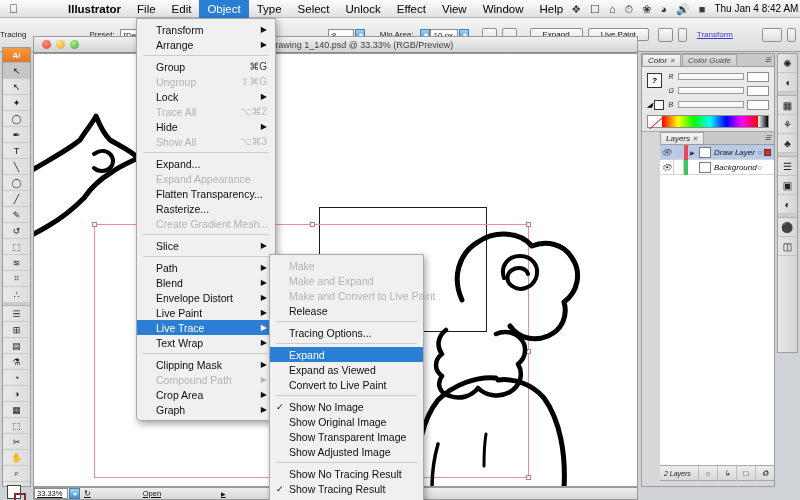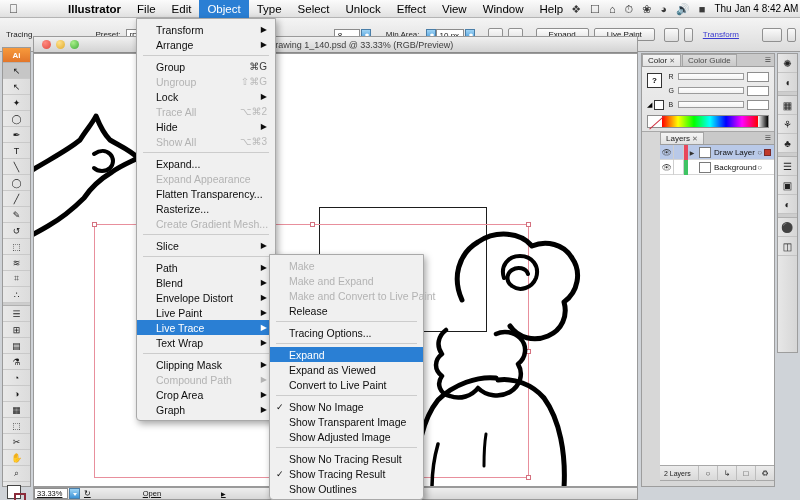--- a/index.html
+++ b/index.html
@@ -29,21 +29,21 @@
   .macbar-right { margin-left:auto; display:flex; align-items:center; padding-right:6px; gap:9px; }
   .mac-status-icon { font-size:11px; color:#3a3a3a; line-height:18px; }
   .mac-clock { font-size:10px; color:#000; white-space:nowrap; }
 
   
   .optbar {
     position:absolute; left:0; top:18px; width:800px; height:34px;
     background: linear-gradient(to bottom,#f4f4f4,#dcdcdc);
     border-bottom:1px solid #9a9a9a;
     display:flex; align-items:center; font-size:8px; color:#1c1c1c;
-    padding-left:6px; gap:5px;
+    gap:5px;
   }
   .opt-label { font-size:8px; color:#1c1c1c; white-space:nowrap; }
   .opt-field {
     background:#fff; border:1px solid #8c8c8c; height:12px; line-height:11px;
     font-size:8px; padding:0 3px; color:#111; white-space:nowrap;
   }
   .spinbox { display:flex; align-items:center; }
   .stepper {
     width:10px;height:12px;background:linear-gradient(to bottom,#9fd4f5,#3d93d6);
     border:1px solid #4a7ea8; margin-left:1px; position:relative;
@@ -119,21 +119,21 @@
   .handle {
     position:absolute; width:5px;height:5px; border:1px solid #d4717f; background:#fff;
   }
   .artwork { position:absolute; left:0; top:0; width:605px; height:434px; pointer-events:none; }
 
   
   .dock {
     position:absolute; left:641px; top:53px; width:134px; height:434px;
     background:#d7d7d7; border:1px solid #9d9d9d;
   }
-  .panel { background:linear-gradient(to bottom,#efefef,#e3e3e3); border-bottom:1px solid #a8a8a8; }
+  .panel { background:linear-gradient(to bottom,#efefef,#e3e3e3); border-bottom:1px solid #a8a8a8;font-style:italic; }
   .panel-tabs {
     height:13px; display:flex; align-items:flex-end; background:#c9c9c9;
     border-bottom:1px solid #9d9d9d; position:relative;
   }
   .ptab {
     font-size:8px; height:12px; line-height:12px; padding:0 5px;
     background:linear-gradient(to bottom,#f4f4f4,#e2e2e2);
     border:1px solid #a5a5a5; border-bottom:none; margin-right:1px; color:#1c1c1c;
     display:flex; align-items:center; gap:2px; white-space:nowrap;
   }
@@ -628,20 +628,23 @@
       </div>
       <div class="mi">
         <span class="mi-label">Convert to Live Paint</span>
       </div>
       <div class="msep"></div>
       <div class="mi">
         <span class="chk">✓</span>
         <span class="mi-label">Show No Image</span>
       </div>
       <div class="mi">
+        <span class="mi-label">Show Original Image</span>
+      </div>
+      <div class="mi">
         <span class="mi-label">Show Transparent Image</span>
       </div>
       <div class="mi">
         <span class="mi-label">Show Adjusted Image</span>
       </div>
       <div class="msep"></div>
       <div class="mi">
         <span class="mi-label">Show No Tracing Result</span>
       </div>
       <div class="mi">

